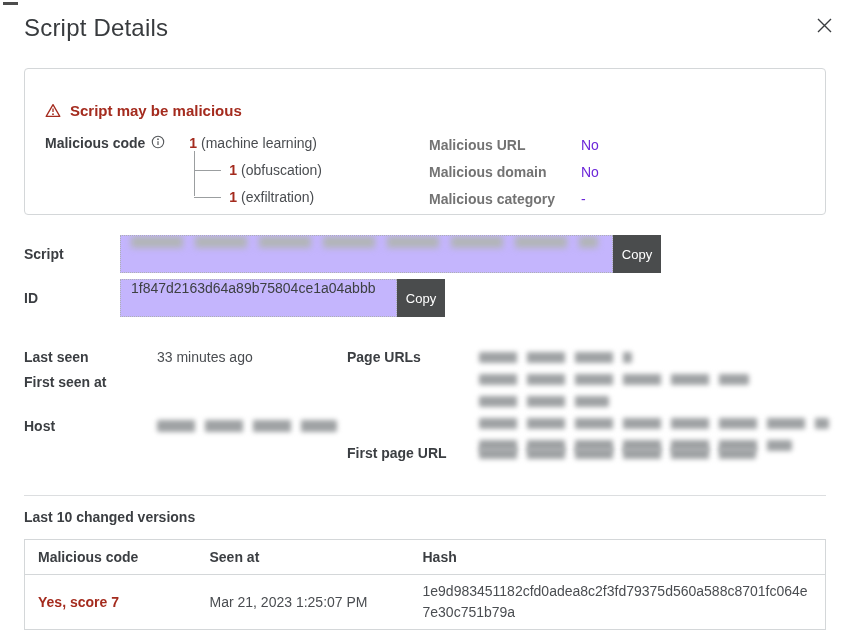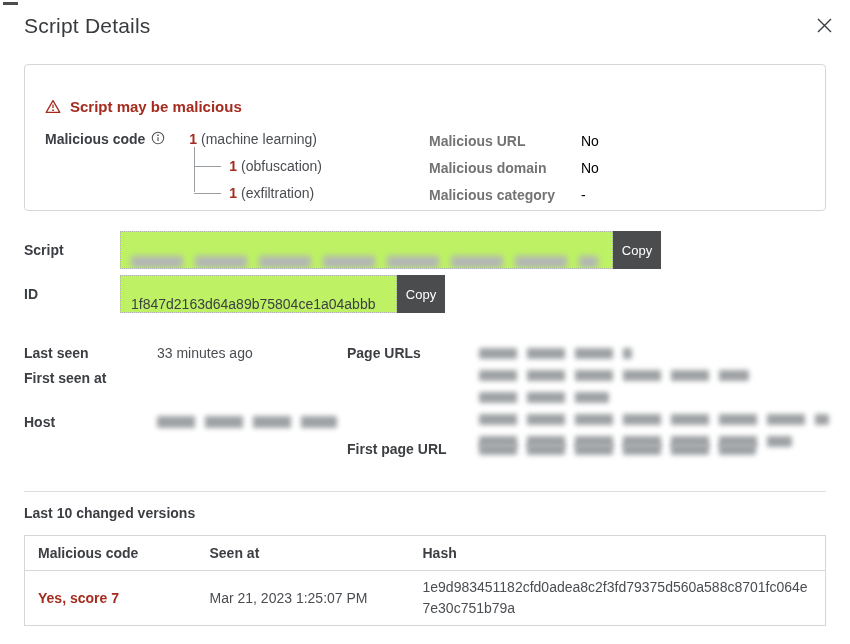--- a/index.html
+++ b/index.html
@@ -7,21 +7,21 @@
   body {
     font-family: "Liberation Sans", "DejaVu Sans", sans-serif;
     font-size: 14px; color: #4a4d51; position: relative;
   }
   .page { width: 850px; height: 644px; padding: 0 24px; overflow: hidden; position: relative; }
 
   .artifact { position: absolute; left: 3px; top: 2px; width: 15px; height: 3px; background: #2e2e2e; opacity: .85; }
 
   
   .dlg-header { margin-top: 14px; position: relative; }
-  .dlg-title { font-size: 21px; font-weight: 400; color: #383b3e; letter-spacing: .2px; }
+  .dlg-title { font-size: 24px; font-weight: 400; color: #383b3e; letter-spacing: .2px; }
   .close-btn {
     position: absolute; top: -2px; right: -11px; width: 26px; height: 26px;
     background: none; border: none; cursor: pointer; display: flex; align-items: center; justify-content: center;
   }
 
   
   .warning-box {
     margin-top: 26px; border: 1px solid #d4d7d9; border-radius: 4px;
     padding: 33px 20px 20px 20px; height: 147px;
   }
@@ -33,28 +33,28 @@
 
   .ml-tree { margin-left: 24px; position: relative; line-height: 18px; }
   .ml-tree::before { content: ""; position: absolute; left: 5px; top: 17px; width: 1px; height: 45px; background: #9b9ea0; }
   .ml-val { color: #a42b1e; font-weight: bold; }
   .ml-child { margin-left: 40px; margin-top: 9px; position: relative; }
   .ml-child::before { content: ""; position: absolute; left: -35px; top: 9px; width: 27px; height: 1px; background: #9b9ea0; }
 
   .wr-fields { flex: 1; padding-top: 2px; }
   .wr-row { display: flex; line-height: 18px; margin-bottom: 9px; }
   .wr-row .lbl { width: 152px; font-weight: bold; color: #737373; }
-  .wr-row .val { color: #000000; text-align: right; }
+  .wr-row .val { color: #6d28d9; text-align: right; }
 
   
   .copy-section { margin-top: 20px; }
   .copy-row { display: flex; align-items: stretch; height: 38px; margin-bottom: 6px; }
   .copy-row .lbl { width: 96px; font-weight: bold; color: #3b3e42; align-self: center; }
   .copy-field {
-    border: 1px dotted #aeb2b4; background: #bef264; display: flex; align-items: flex-end;
+    border: 1px dotted #aeb2b4; background: #c4b5fd; display: flex; align-items: flex-start;
     padding: 0 10px; overflow: hidden; white-space: nowrap;
   }
   .copy-field.script { width: 493px; }
   .copy-field.id { width: 277px; color: #3d4043; }
   .copy-btn {
     width: 48px; border: none; background: #4a4c4d; color: #fff; font-size: 13px;
     font-family: inherit; cursor: pointer; display: flex; align-items: center; justify-content: center;
   }
 
   

